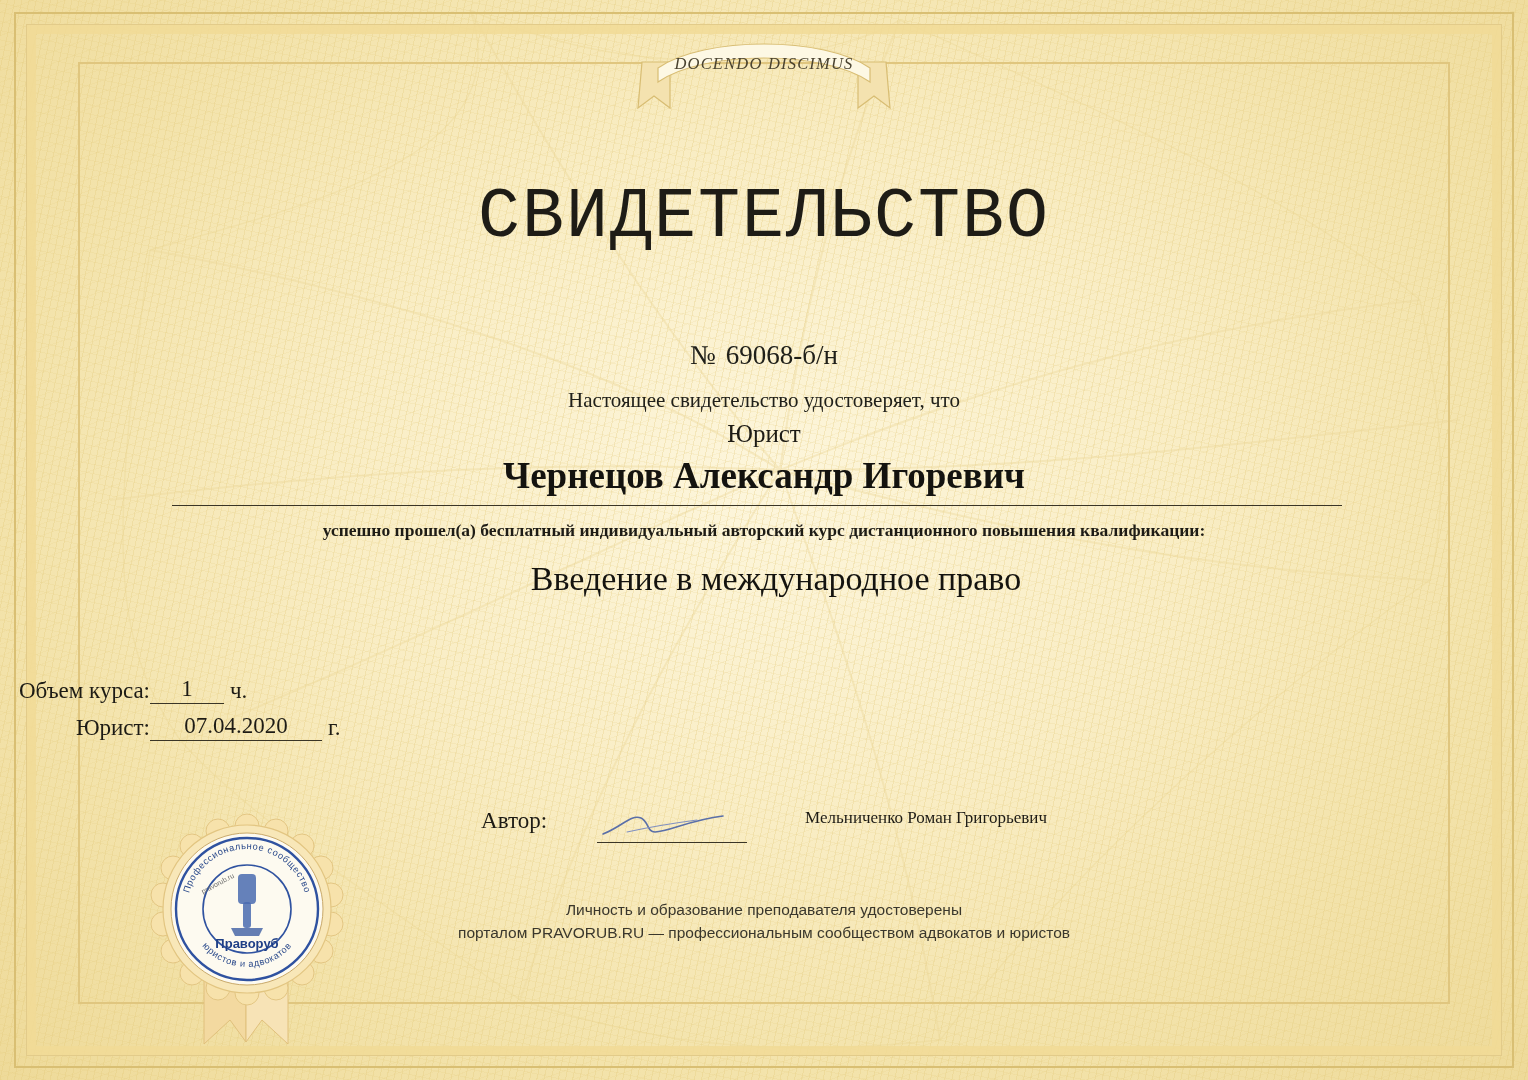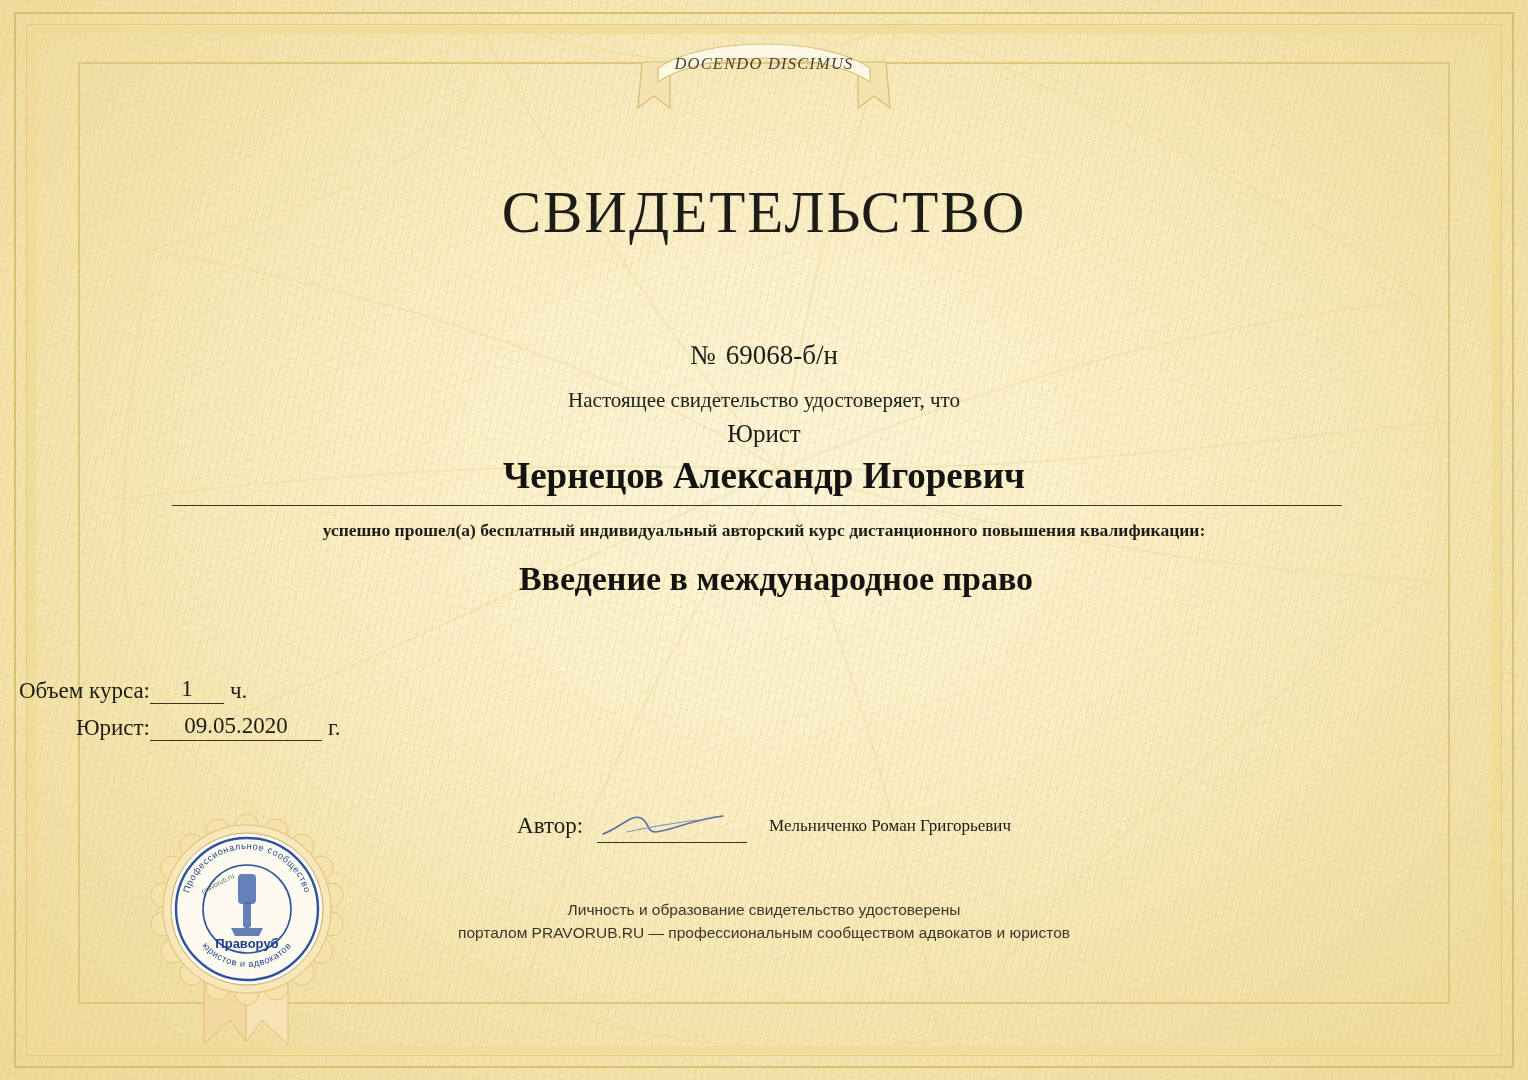--- a/index.html
+++ b/index.html
@@ -85,24 +85,24 @@
     color: #4a4330;
     white-space: nowrap;
   }
 
   
   .title {
     position: absolute;
     left: 0; right: 0;
     top: 178px;
     text-align: center;
-    font-size: 59px;
+    font-size: 70px;
     letter-spacing: 2px;
     color: #1e1c16;
-    font-family: Liberation Serif, serif;
+    font-family: Liberation Mono, monospace;
   }
 
   .block {
     position: absolute;
     left: 0; right: 0;
   }
 
   .number-row {
     top: 340px;
     text-align: center;
@@ -146,21 +146,21 @@
     text-align: center;
     font-size: 17.5px;
     font-weight: bold;
     color: #1e1c16;
   }
 
   .course-name {
     top: 560px;
     text-align: center;
     font-size: 34px;
-    font-weight: bold;
+    font-weight: normal;
     color: #14130f;
     margin-left: 24px;
   }
 
   
   .vd {
     position: absolute;
     left: 0; right: 0;
     top: 676px;
     font-size: 23px;
@@ -185,23 +185,24 @@
   .date-label { width: 150px; }
   .date-value { width: 160px; }
 
   
   .author-row {
     position: absolute;
     left: 0; right: 0;
     top: 808px;
     display: flex;
     justify-content: center;
-    align-items: center;
+    align-items: flex-start;
     font-size: 23px;
     color: #1d1b15;
+    gap: 36px;
   }
   .author-label { margin-right: 14px; }
   .sign-slot {
     position: relative;
     width: 150px;
     height: 34px;
     border-bottom: 1.4px solid #3a3526;
     margin-right: 22px;
   }
   .sign-slot svg { position: absolute; left: 0; bottom: 2px; }
@@ -293,38 +294,38 @@
   <div class="block course-name">Введение в международное право</div>
 
   <div class="vd">
     <div class="vd-row">
       <span class="vd-label vol-label">Объем курса:</span>
       <span class="vd-value vol-value">1</span>
       <span class="vd-suffix">ч.</span>
     </div>
     <div class="vd-row">
       <span class="vd-label date-label">Юрист:</span>
-      <span class="vd-value date-value">09.05.2020</span>
+      <span class="vd-value date-value">07.04.2020</span>
       <span class="vd-suffix">г.</span>
     </div>
   </div>
 
   <div class="author-row">
     <span class="author-label">Автор:</span>
     <span class="sign-slot">
       <svg width="150" height="32" viewBox="0 0 150 32">
         <path d="M6 26 C 26 18, 34 6, 44 10 C 52 14, 50 24, 58 24 C 72 24, 92 12, 126 8" fill="none" stroke="#5a6fa8" stroke-width="1.6" stroke-linecap="round"></path>
         <path d="M30 24 C 48 20, 70 16, 100 12" fill="none" stroke="#7f8fc0" stroke-width="1.1" stroke-linecap="round"></path>
       </svg>
     </span>
     <span class="author-name">Мельниченко Роман Григорьевич</span>
   </div>
 
   <div class="footer">
-    <div>Личность и образование свидетельство удостоверены</div>
+    <div>Личность и образование преподавателя удостоверены</div>
     <div>порталом PRAVORUB.RU — профессиональным сообществом адвокатов и юристов</div>
   </div>
 
   <div class="seal">
     <svg width="210" height="240" viewBox="0 0 210 240">
 
       <path d="M62 160 L62 232 L88 208 L104 230 L104 160 Z" fill="#f3d9a0" stroke="#e0c07c" stroke-width="1"></path>
       <path d="M146 160 L146 232 L120 208 L104 230 L104 160 Z" fill="#f7e3b6" stroke="#e0c07c" stroke-width="1"></path>
 
       <g transform="translate(105,100)">

